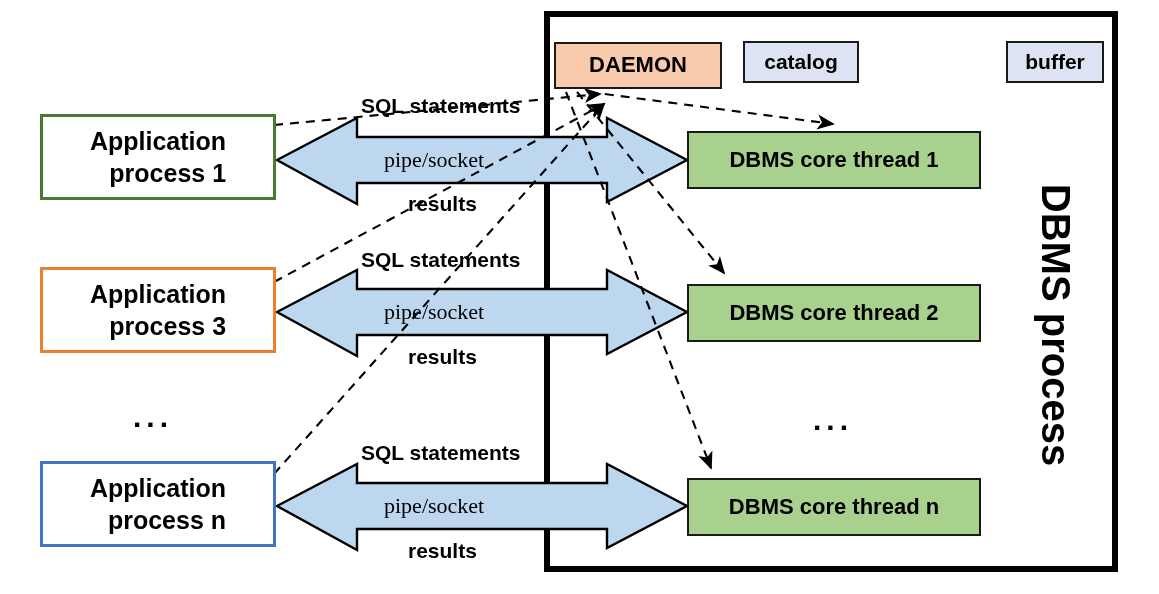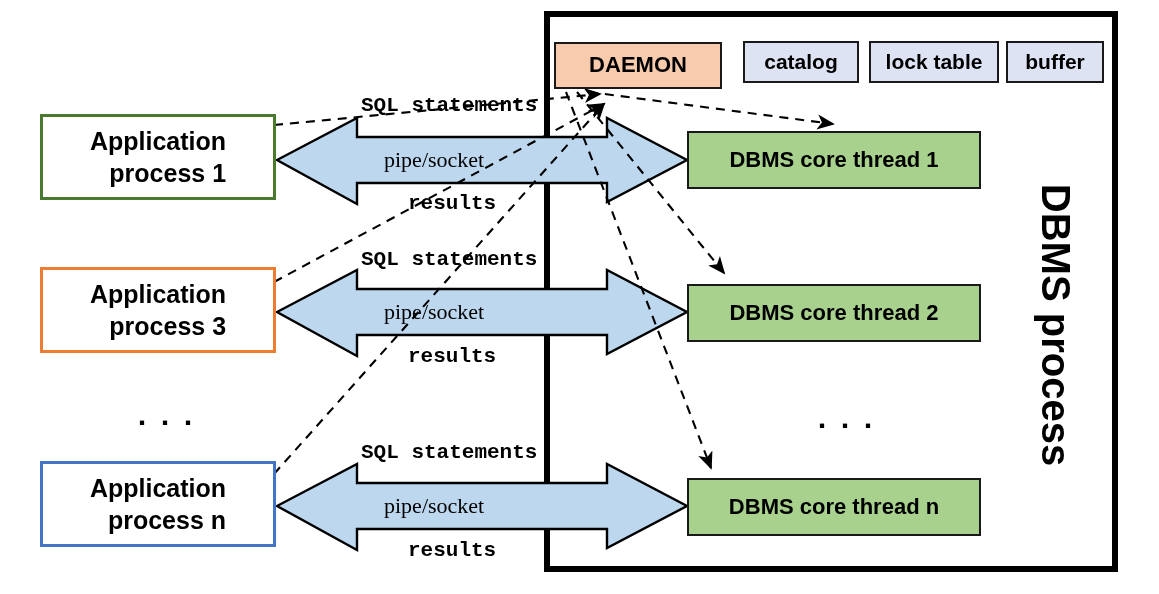--- a/index.html
+++ b/index.html
@@ -60,21 +60,21 @@
   .thread-2{top:284px;}
   .thread-n{top:478px;}
 
   
   .lbl{
     position:absolute;
     color:#000000;
     font-weight:bold;
     white-space:nowrap;
     z-index:7;
-    font-family:Liberation Mono, monospace;
+    font-family:Liberation Sans, sans-serif;
   }
   .lbl-sql{font-size:21px;}
   .lbl-results{font-size:21px;}
   .lbl-pipe{
     font-size:22px;
     font-family:"Liberation Serif", serif;
     font-weight:normal;
   }
   .lbl-ellipsis{
     font-size:30px;letter-spacing:5px;font-weight:bold;
@@ -157,23 +157,20 @@
   <div class="lbl lbl-ellipsis" style="left:133px;top:400px;">...</div>
   <div class="lbl lbl-ellipsis" style="left:813px;top:403px;">...</div>
 
   <div class="box daemon-box">
     <span>DAEMON</span>
   </div>
 
   <div class="box sys-box sys-catalog">
     <span>catalog</span>
   </div>
-  <div class="box sys-box sys-lock">
-    <span>lock table</span>
-  </div>
   <div class="box sys-box sys-buffer">
     <span>buffer</span>
   </div>
 
   <div class="box thread-box thread-1">
     <span>DBMS core thread 1</span>
   </div>
   <div class="box thread-box thread-2">
     <span>DBMS core thread 2</span>
   </div>

